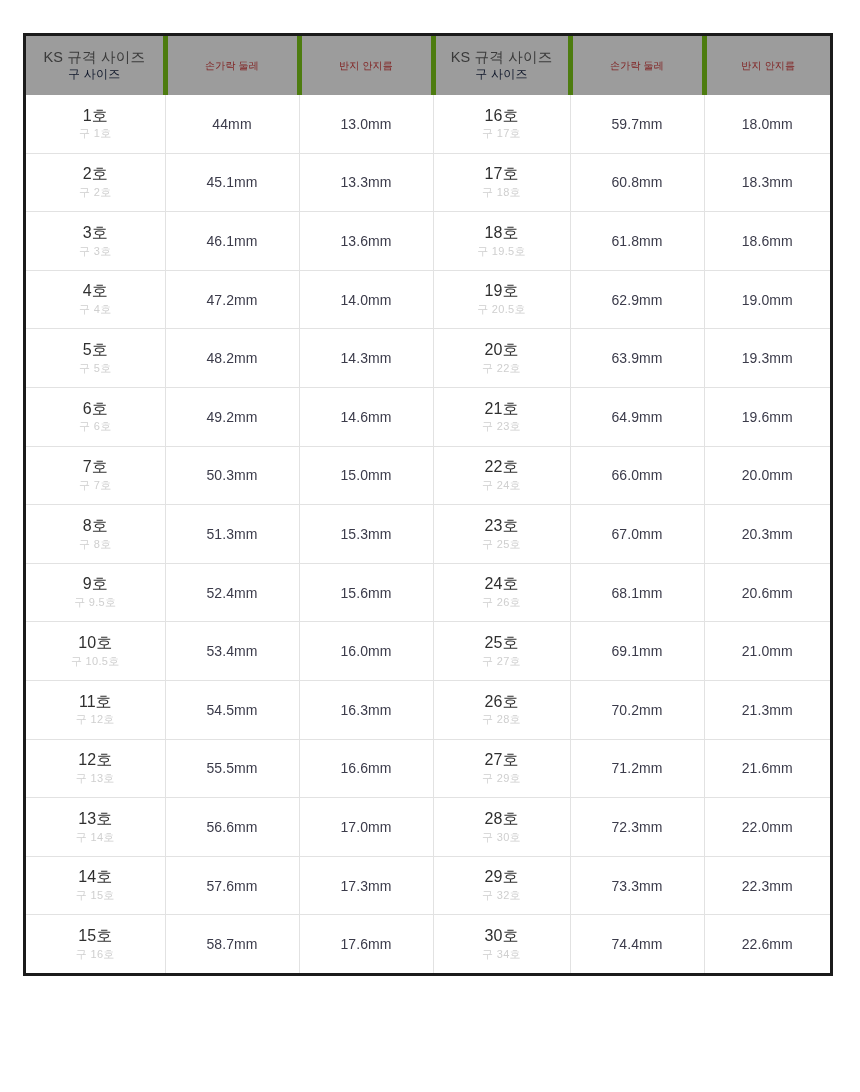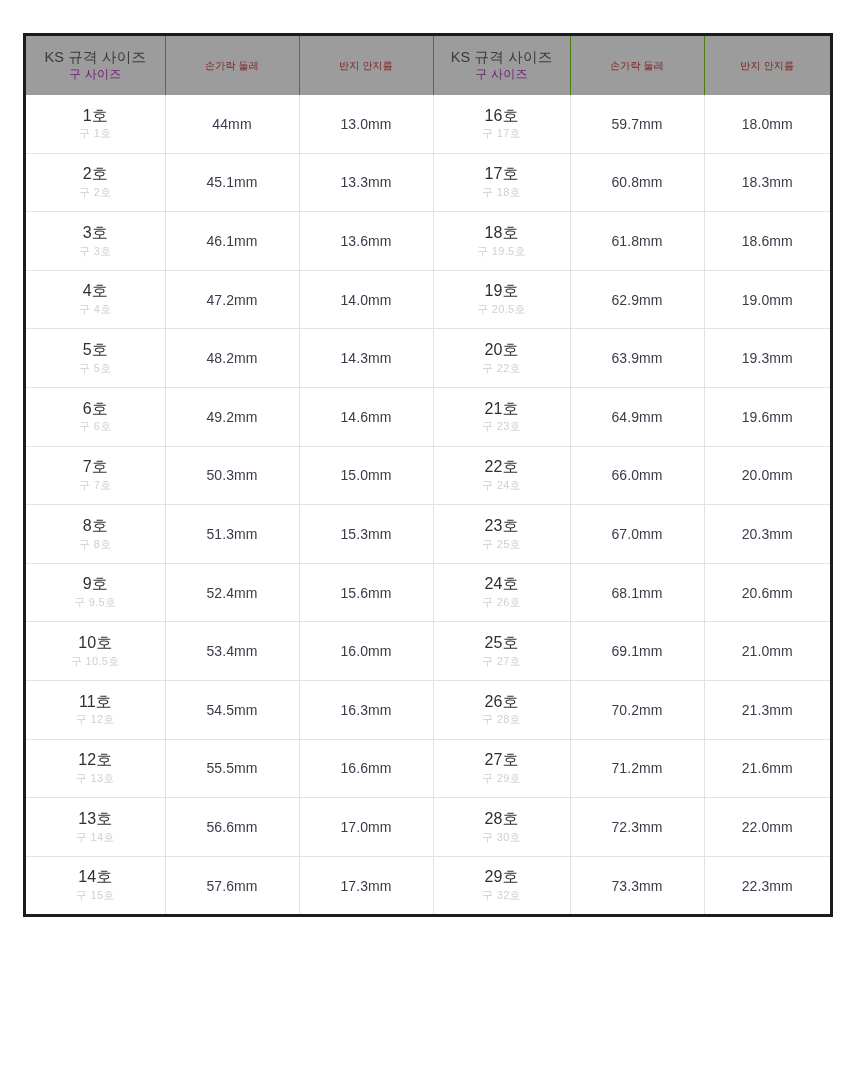--- a/index.html
+++ b/index.html
@@ -38,39 +38,39 @@
     width: 804px;
     background: #ffffff;
   }
 
   
   thead th {
     background: #9c9c9c;
     height: 59px;
     padding: 0;
     margin: 0;
-    border-right: 1px solid #4d7c0f;
+    border-right: 5px solid #4d7c0f;
     vertical-align: middle;
     text-align: center;
     font-weight: normal;
   }
   thead th:last-child { border-right: none; }
 
   .th-main {
     display: block;
     font-size: 14.5px;
     color: #3a3a3a;
     font-weight: normal;
     letter-spacing: 0.2px;
     line-height: 1.25;
   }
   .th-sub {
     display: block;
     font-size: 12px;
-    color: #701a75;
+    color: #0f172a;
     line-height: 1.3;
     letter-spacing: 0.2px;
     margin-top: 1px;
   }
   .th-plain {
     display: block;
     font-size: 10px;
     color: #7f1d1d;
     letter-spacing: 0.2px;
   }
@@ -370,16 +370,32 @@
               <span class="meas">17.3mm</span>
             </td>
             <td><span class="cell-size"><span class="size-main">29호</span><span class="size-sub">구 32호</span></span></td>
             <td>
               <span class="meas">73.3mm</span>
             </td>
             <td>
               <span class="meas">22.3mm</span>
             </td>
           </tr>
+          <tr>
+            <td><span class="cell-size"><span class="size-main">15호</span><span class="size-sub">구 16호</span></span></td>
+            <td>
+              <span class="meas">58.7mm</span>
+            </td>
+            <td>
+              <span class="meas">17.6mm</span>
+            </td>
+            <td><span class="cell-size"><span class="size-main">30호</span><span class="size-sub">구 34호</span></span></td>
+            <td>
+              <span class="meas">74.4mm</span>
+            </td>
+            <td>
+              <span class="meas">22.6mm</span>
+            </td>
+          </tr>
         </tbody>
     </table>
   </div>
 </div>
 
 </body></html>

